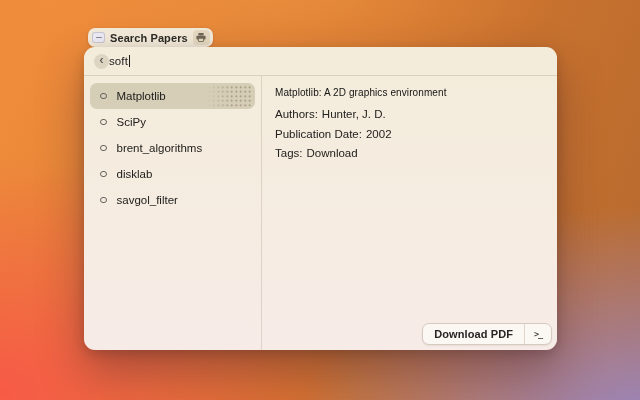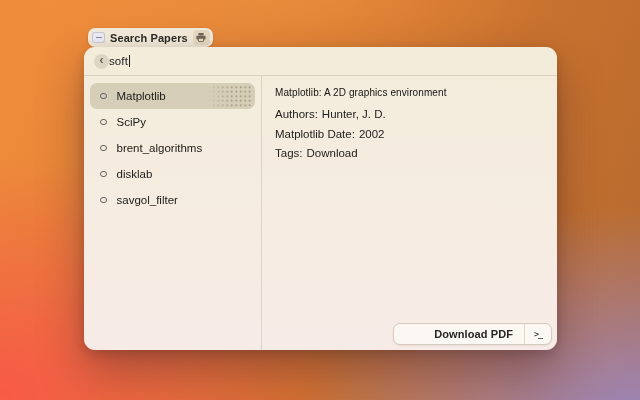--- a/index.html
+++ b/index.html
@@ -89,21 +89,21 @@
   .detail-title { font-size:10px; font-weight:400; color:#141413; letter-spacing:.1px; margin-bottom:10px; }
   .meta-line { font-size:11.5px; color:#232220; margin-bottom:7.5px; }
   .meta-line .k { font-weight:400; }
   .meta-line .v { margin-left:4px; }
 
   
   .download-btn {
     position:absolute; right:5px; bottom:5px; height:22px;
     display:flex; align-items:stretch;
     background:#fbf7f2; border:1px solid #d7cabe; border-radius:7px;
-    box-shadow:0 1px 2px rgba(0,0,0,.07); overflow:hidden; cursor:default;padding-left:29px;
+    box-shadow:0 1px 2px rgba(0,0,0,.07); overflow:hidden; cursor:default;
   }
   .download-btn .main {
     display:flex; align-items:center; padding:0 11px;
     font-size:11px; font-weight:700; color:#262524; letter-spacing:.1px;
   }
   .download-btn .term {
     display:flex; align-items:center; justify-content:center;
     width:27px; border-left:1px solid #e0d5c9;
     font-family:"DejaVu Sans Mono", monospace;
     font-size:8.5px; font-weight:700; color:#46453f; letter-spacing:-1px;
@@ -159,21 +159,21 @@
         <span>savgol_filter</span>
       </div>
     </div>
 
     <div class="detailpane">
       <div class="detail-title">Matplotlib: A 2D graphics environment</div>
       <div class="meta-line">
         <span class="k">Authors:</span><span class="v">Hunter, J. D.</span>
       </div>
       <div class="meta-line">
-        <span class="k">Matplotlib Date:</span><span class="v">2002</span>
+        <span class="k">Publication Date:</span><span class="v">2002</span>
       </div>
       <div class="meta-line">
         <span class="k">Tags:</span><span class="v">Download</span>
       </div>
 
       <div class="download-btn">
         <span class="main">Download PDF</span>
         <span class="term">&gt;_</span>
       </div>
     </div>

